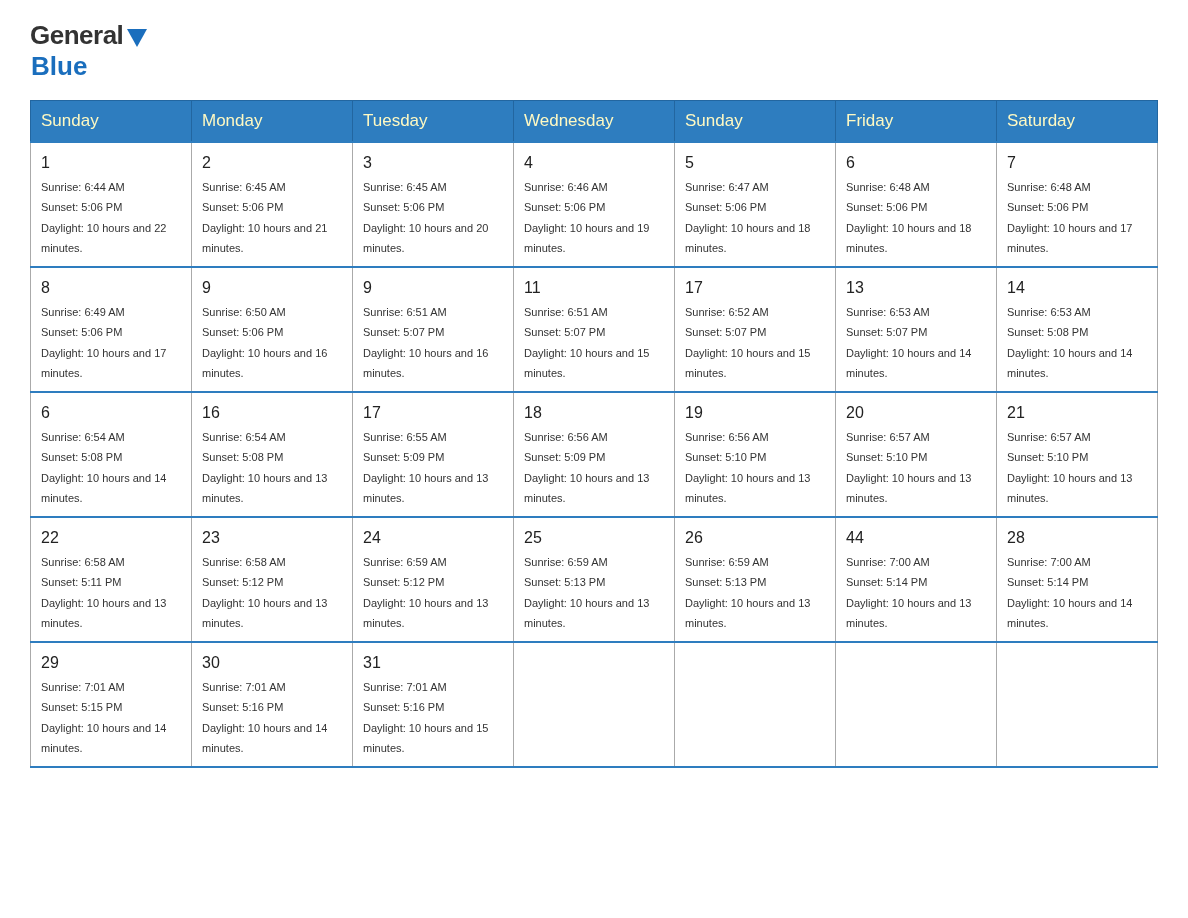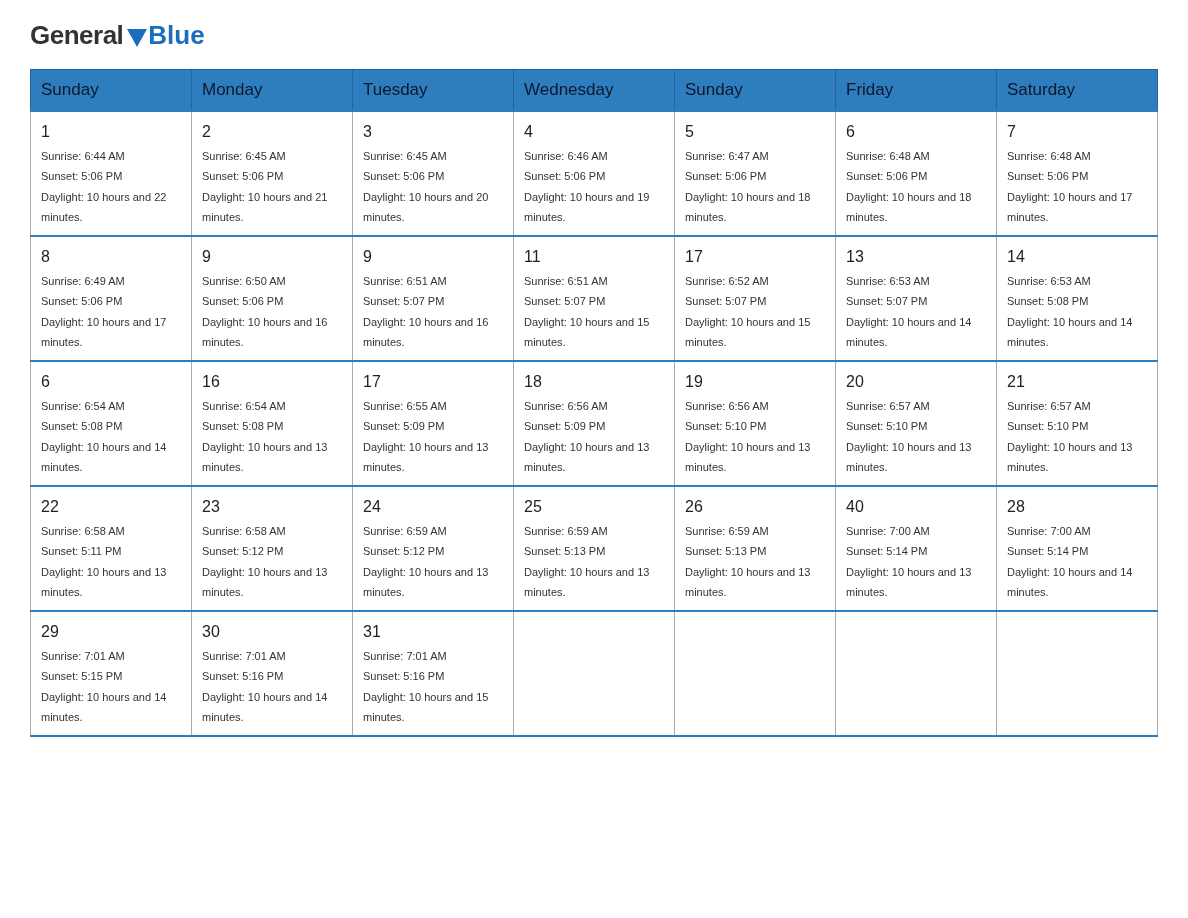--- a/index.html
+++ b/index.html
@@ -11,22 +11,22 @@
       padding: 20px 30px;
     }
     .header {
       display: flex;
       justify-content: space-between;
       align-items: flex-start;
       margin-bottom: 18px;
     }
     .logo {
       display: flex;
-      flex-direction: row;
-      align-items: center;
+      flex-direction: column;
+      align-items: flex-start;
     }
     .logo-top {
       display: flex;
       align-items: center;
     }
     .logo-general {
       font-size: 26px;
       font-weight: bold;
       color: #333;
       letter-spacing: -0.5px;
@@ -60,21 +60,21 @@
       color: #444;
       margin-top: 4px;
     }
     .calendar {
       width: 100%;
       border-collapse: collapse;
       border: 1px solid #999;
     }
     .calendar th {
       background-color: #2e7dbf;
-      color: #0f172a;
+      color: #fef9c3;
       font-size: 17px;
       font-weight: normal;
       padding: 10px 10px;
       text-align: left;
       border: 1px solid #2266a0;
     }
     .calendar td {
       vertical-align: top;
       width: 14.28%;
       padding: 8px 10px;
@@ -238,21 +238,21 @@
       </td>
         <td>
         <span class="day-num">25</span>
         <span class="day-info">Sunrise: 6:59 AM<br>Sunset: 5:13 PM<br>Daylight: 10 hours and 13 minutes.</span>
       </td>
         <td>
         <span class="day-num">26</span>
         <span class="day-info">Sunrise: 6:59 AM<br>Sunset: 5:13 PM<br>Daylight: 10 hours and 13 minutes.</span>
       </td>
         <td>
-        <span class="day-num">40</span>
+        <span class="day-num">44</span>
         <span class="day-info">Sunrise: 7:00 AM<br>Sunset: 5:14 PM<br>Daylight: 10 hours and 13 minutes.</span>
       </td>
         <td>
         <span class="day-num">28</span>
         <span class="day-info">Sunrise: 7:00 AM<br>Sunset: 5:14 PM<br>Daylight: 10 hours and 14 minutes.</span>
       </td>
       </tr>
       <tr>
         <td>
         <span class="day-num">29</span>

